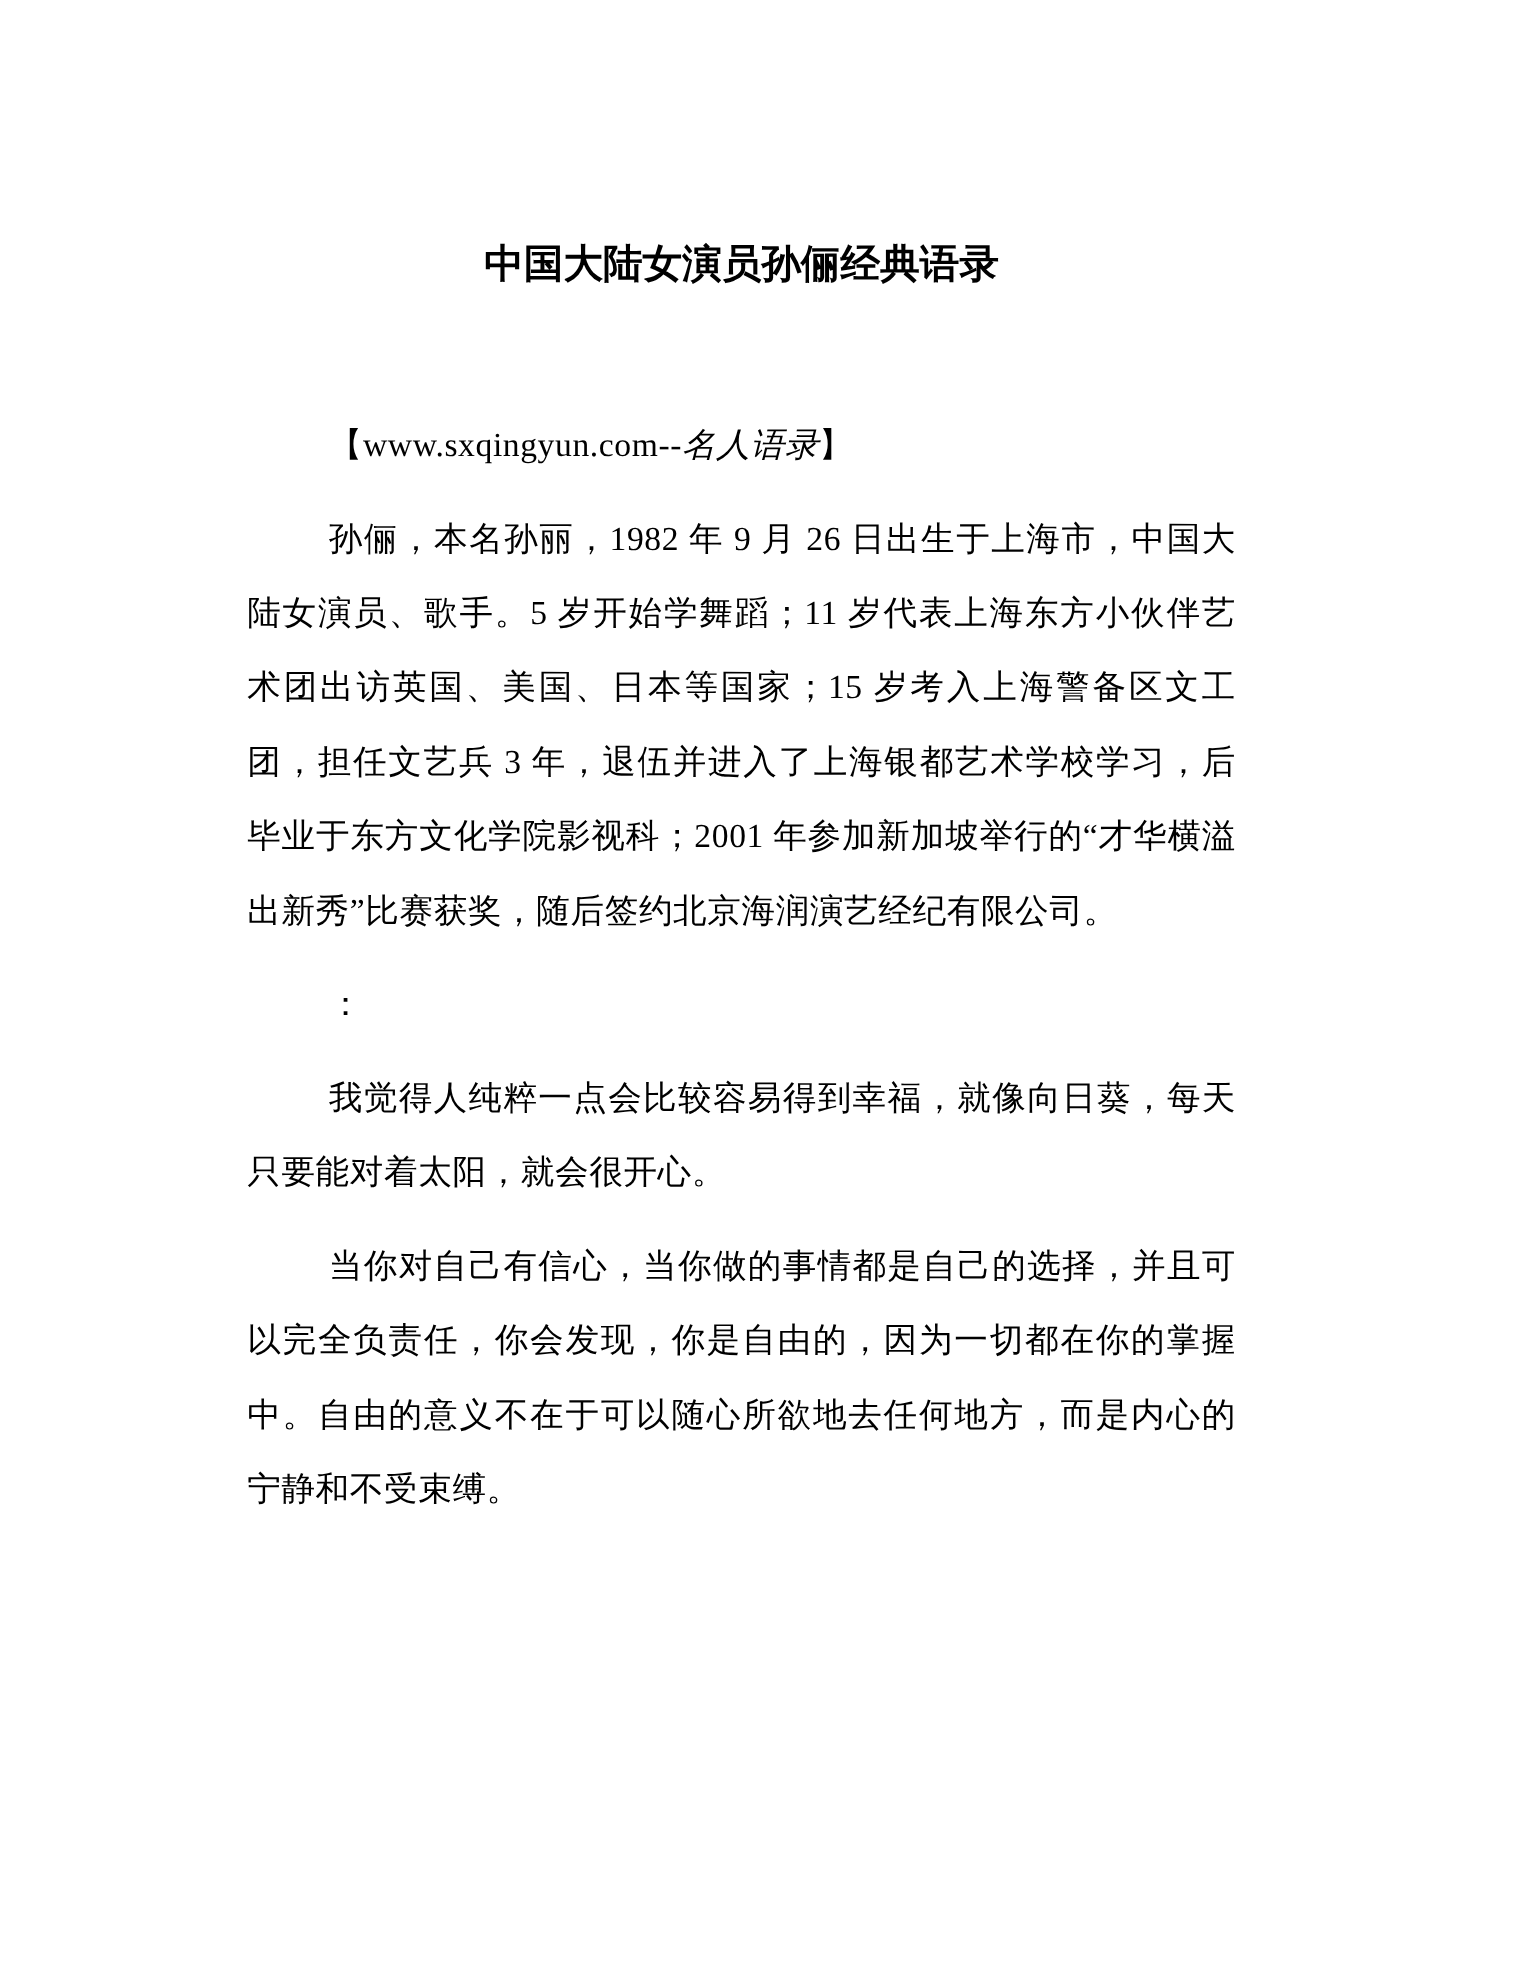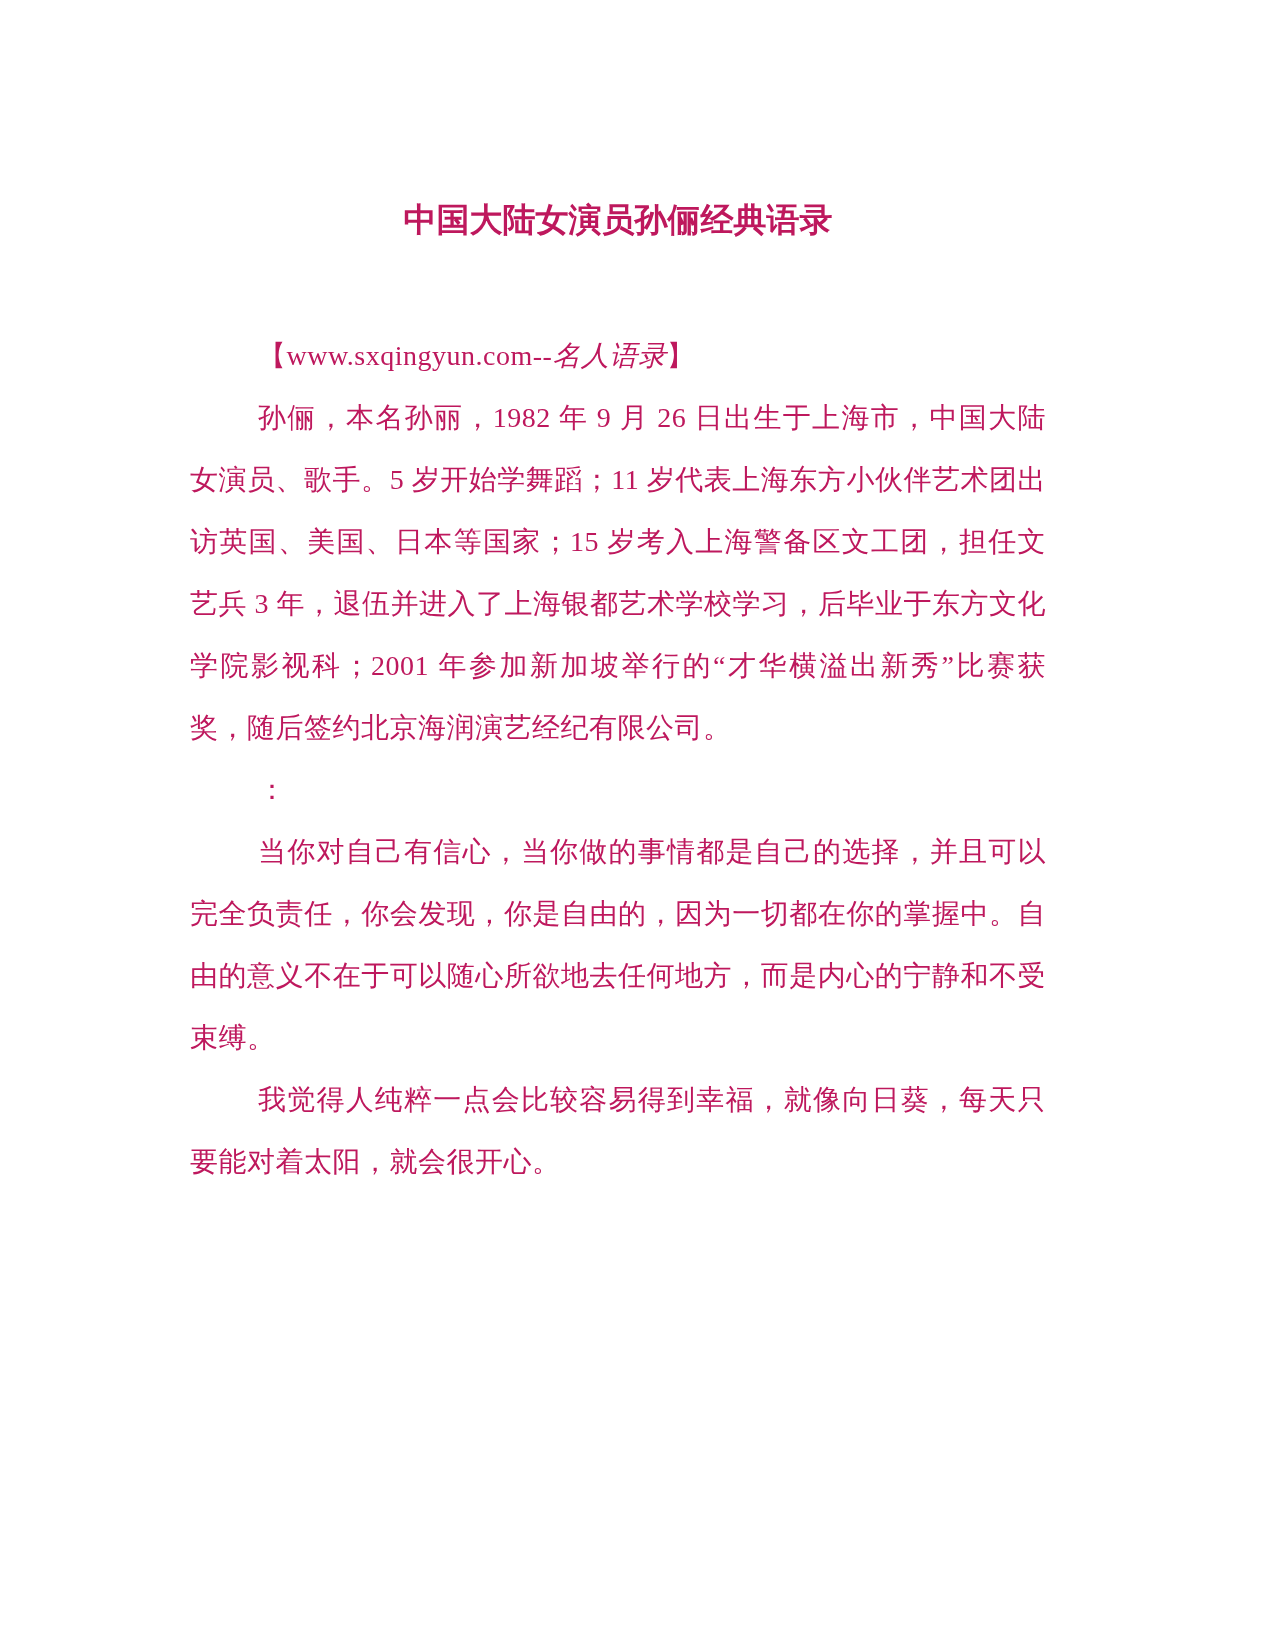--- a/index.html
+++ b/index.html
@@ -5,21 +5,21 @@
   html, body {
     margin: 0;
     padding: 0;
     background: #ffffff;
   }
   .doc-page {
     position: relative;
     width: 1275px;
     height: 1650px;
     background: #ffffff;
-    color: #be185d;
+    color: #000000;
     overflow: hidden;
   }
   .doc-title {
     position: absolute;
     left: 190px;
     top: 196px;
     width: 856px;
     margin: 0;
     text-align: center;
     font-family: "Liberation Sans", "DejaVu Sans", sans-serif;
@@ -32,21 +32,21 @@
     left: 190px;
     top: 325px;
     width: 856px;
     font-family: "Liberation Serif", "DejaVu Serif", serif;
     font-size: 28px;
     line-height: 62px;
     text-align: justify;
     letter-spacing: 0.5px;
   }
   .doc-content p {
-    margin: 0;
+    margin: 16px;
     padding: 0;
     text-indent: 68px;
   }
   .kai {
     font-style: italic;
   }
 </style>
 </head>
 <body>
 
@@ -55,17 +55,17 @@
 
   <div class="doc-content">
     <p><span>【</span><span>www.sxqingyun.com</span><span>--</span><span class="kai">名人语录</span><span>】</span></p>
 
     <p>孙俪，本名孙丽，1982 年 9 月 26 日出生于上海市，中国大陆女演员、歌手。5 岁开始学舞蹈；11 岁代表上海东方小伙伴艺术团出访英国、美国、日本等国家；15 岁考入上海警备区文工团，担任文艺兵 3 年，退伍并进入了上海银都艺术学校学习，后毕业于东方文化学院影视科；2001 年参加新加坡举行的“才华横溢出新秀”比赛获奖，随后签约北京海润演艺经纪有限公司。</p>
 
 
     <p>：</p>
 
 
+    <p>我觉得人纯粹一点会比较容易得到幸福，就像向日葵，每天只要能对着太阳，就会很开心。</p>
+
     <p>当你对自己有信心，当你做的事情都是自己的选择，并且可以完全负责任，你会发现，你是自由的，因为一切都在你的掌握中。自由的意义不在于可以随心所欲地去任何地方，而是内心的宁静和不受束缚。</p>
-
-    <p>我觉得人纯粹一点会比较容易得到幸福，就像向日葵，每天只要能对着太阳，就会很开心。</p>
   </div>
 </div>
 
 </body></html>

